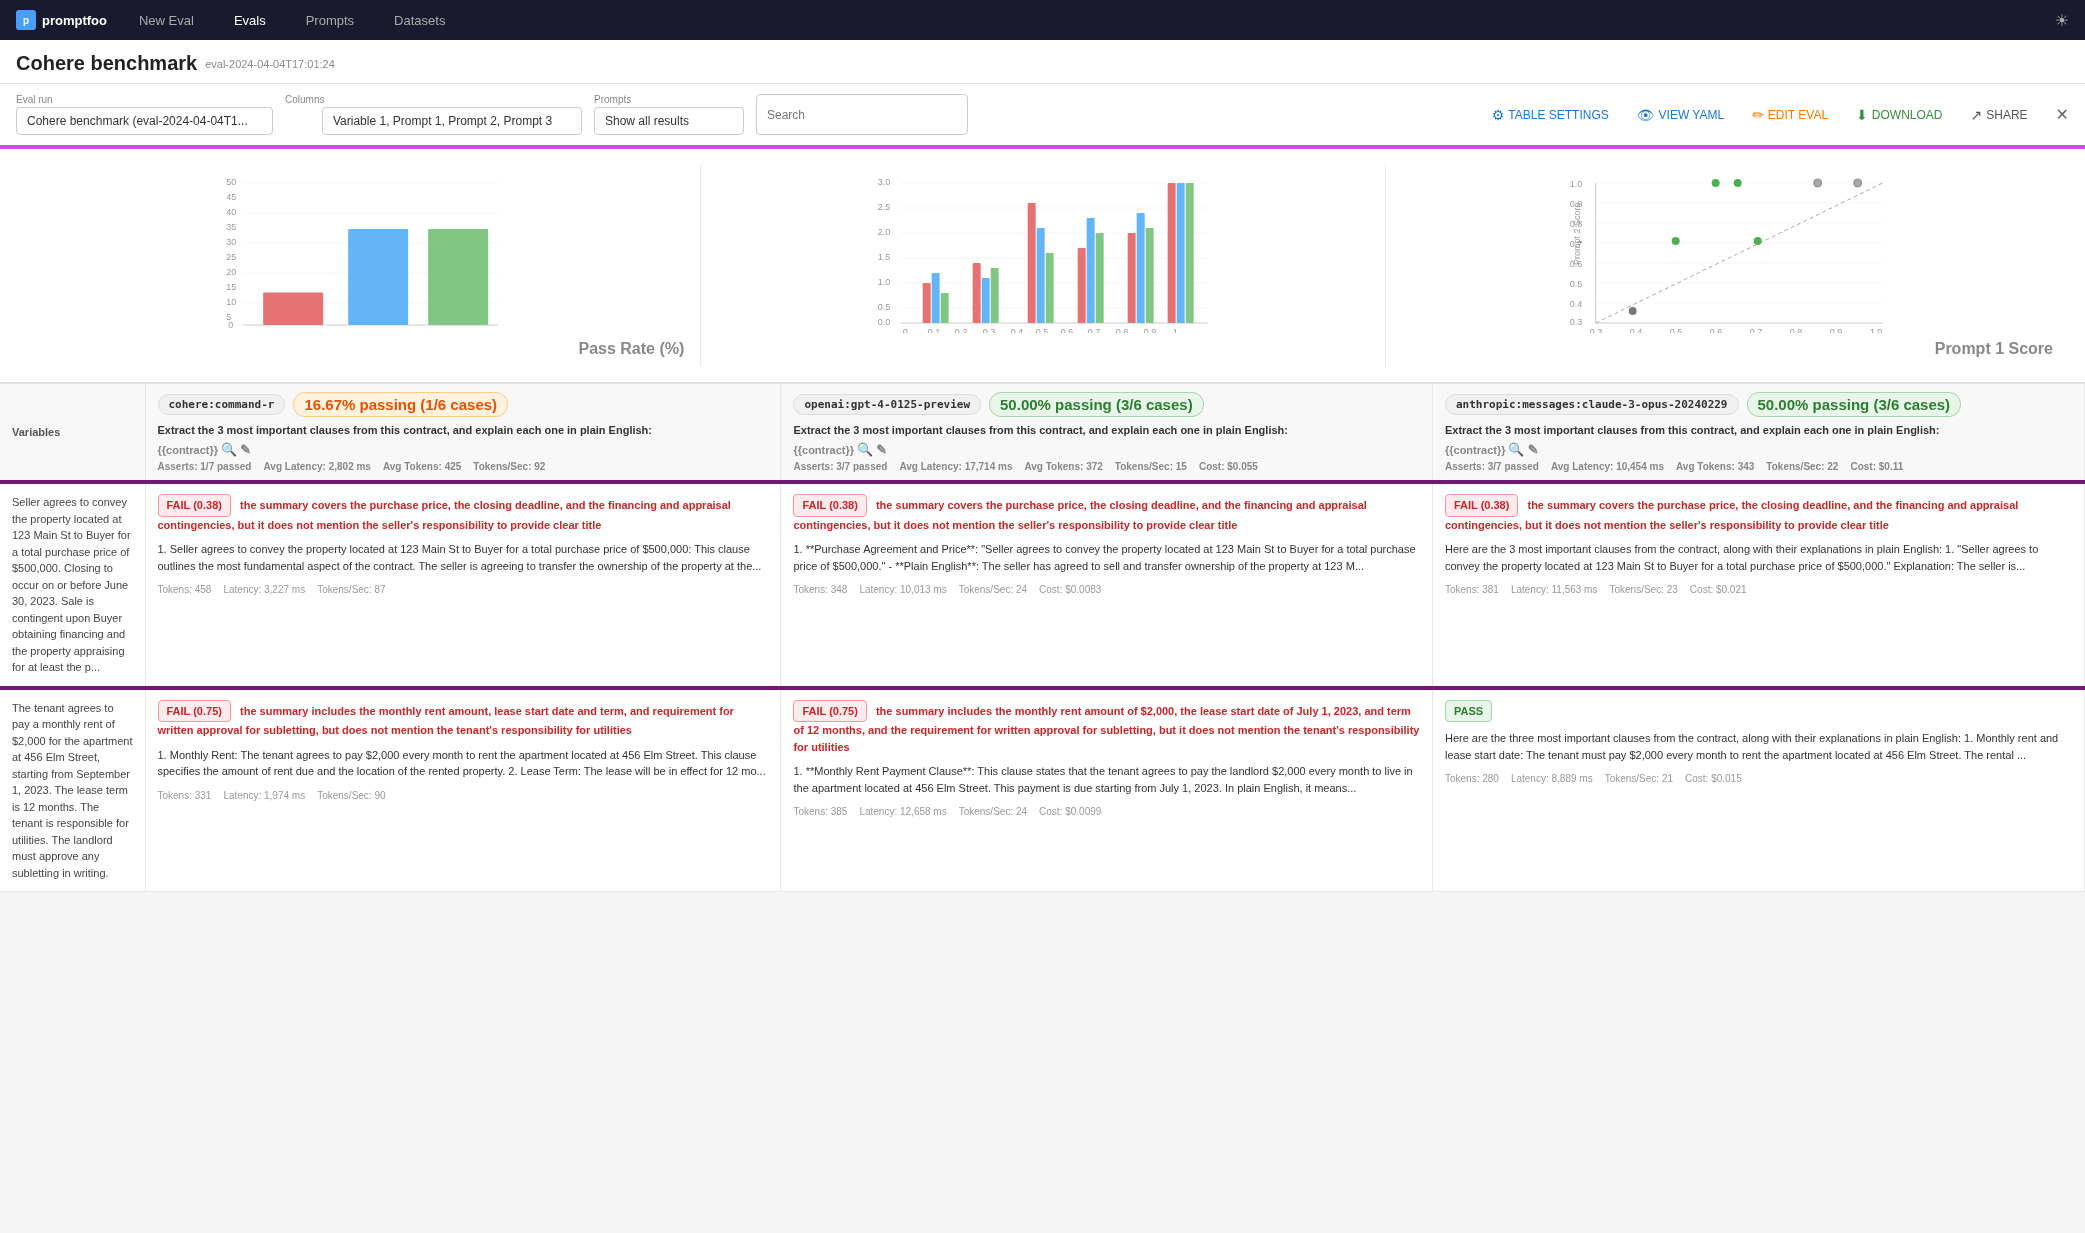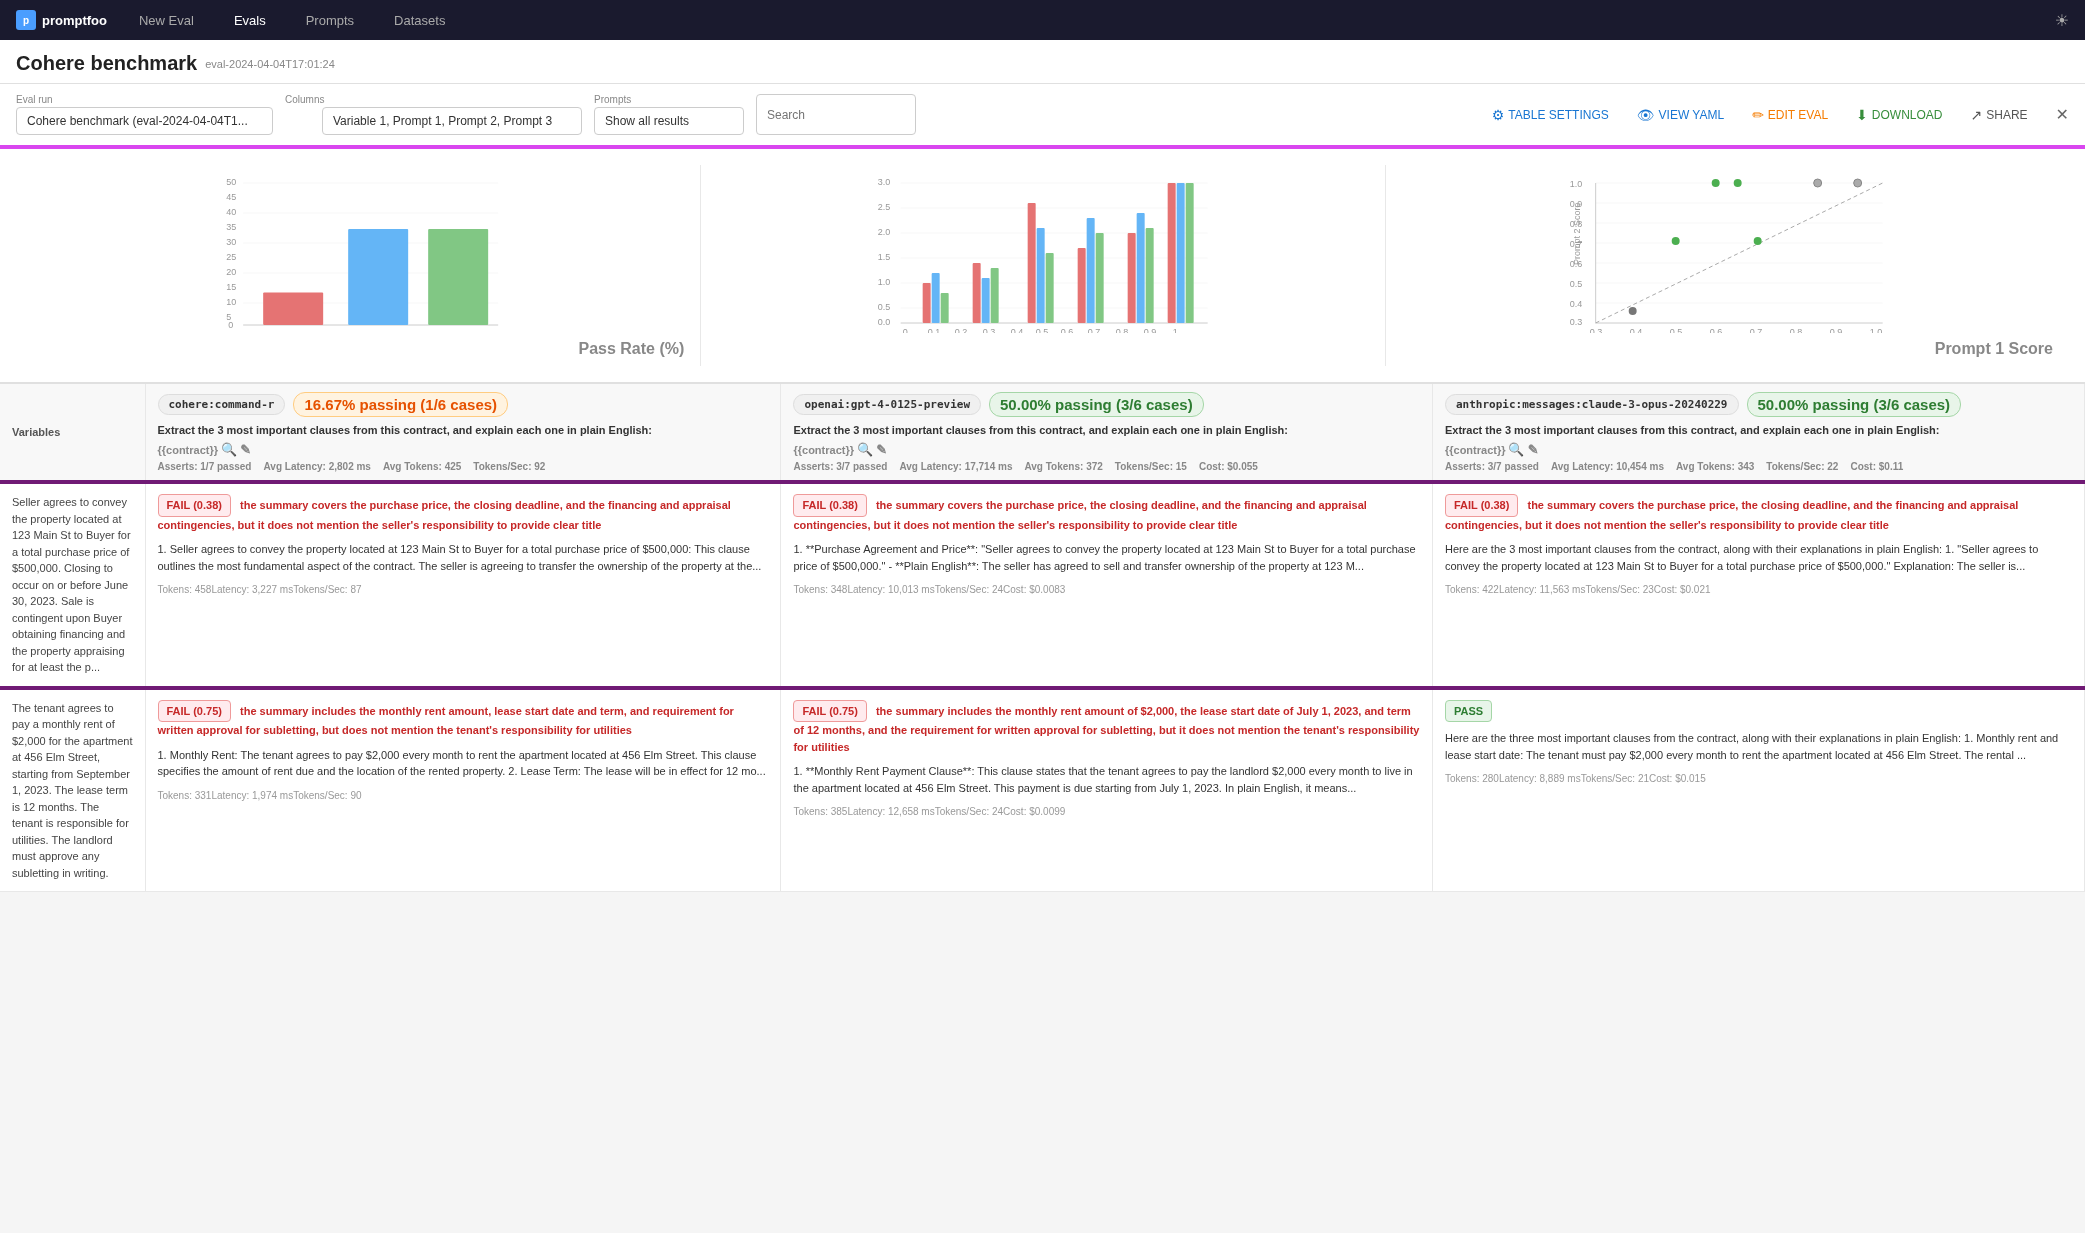--- a/index.html
+++ b/index.html
@@ -27,21 +27,21 @@
       display: flex; gap: 12px; padding: 10px 16px;
       background: #fff; border-bottom: 4px solid #d946ef;
     }
     .toolbar-select {
       border: 1px solid #ccc; border-radius: 4px; padding: 6px 28px 6px 10px;
       font-size: 12px; background: #fff; cursor: pointer; appearance: none;
       min-width: 120px; color: #333;
     }
     .toolbar-search {
       border: 1px solid #ccc; border-radius: 4px; padding: 6px 10px;
-      font-size: 12px; width: 160px;
+      font-size: 12px; width: 212px;
     }
     .toolbar-actions { margin-left: auto; display: flex; gap: 12px; align-items: center; }
     .toolbar-btn {
       display: flex; align-items: center; gap: 4px; font-size: 12px;
       color: #555; cursor: pointer; padding: 4px 8px; border-radius: 4px;
       background: none; border: none;
     }
     .toolbar-btn .btn-icon { font-size: 14px; }
     .toolbar-btn.blue { color: #1976d2; }
     .toolbar-btn.green { color: #388e3c; }
@@ -79,21 +79,21 @@
     .prompt-action-icon { cursor: pointer; font-size: 13px; }
     .asserts-row { font-size: 10px; color: #888; margin-top: 4px; display: flex; gap: 12px; flex-wrap: wrap; }
     .asserts-row span { white-space: nowrap; }
 
     
     .output-cell { font-size: 11px; line-height: 1.5; }
     .fail-badge { display: inline-flex; align-items: center; background: #ffebee; color: #c62828; border: 1px solid #ef9a9a; border-radius: 4px; padding: 2px 8px; font-size: 11px; font-weight: 700; margin-right: 6px; white-space: nowrap; }
     .pass-text-badge { display: inline-flex; align-items: center; background: #e8f5e9; color: #2e7d32; border: 1px solid #a5d6a7; border-radius: 4px; padding: 2px 8px; font-size: 11px; font-weight: 700; margin-right: 6px; }
     .fail-description { display: inline; color: #c62828; font-weight: 600; }
     .output-content { margin-top: 8px; color: #333; font-size: 11px; line-height: 1.5; }
-    .output-meta { margin-top: 8px; font-size: 10px; color: #999; display: flex; gap: 0; flex-wrap: wrap; text-align: right; }
+    .output-meta { margin-top: 8px; font-size: 10px; color: #999; display: flex; gap: 12px; flex-wrap: wrap; text-align: right; }
     .variable-cell { font-size: 11px; color: #444; line-height: 1.5; }
 
     
     .axis-label { font-size: 9px; fill: #999; }
 
     
     tr.data-row td { border-top: 4px solid #701a75; }
 
     .toolbar-group-wrapper { display: flex; flex-direction: column; }
     .field-label { font-size: 10px; color: #888; margin-bottom: 2px; }
@@ -416,21 +416,21 @@
         <td class="col-output output-cell">
           <div>
             <span class="fail-badge">FAIL (0.38)</span>
             <span class="fail-description">the summary covers the purchase price, the closing deadline, and the financing and appraisal contingencies, but it does not mention the seller's responsibility to provide clear title</span>
           </div>
           <div class="output-content">Here are the 3 most important clauses from the contract, along with their explanations in plain English:
 
 1. "Seller agrees to convey the property located at 123 Main St to Buyer for a total purchase price of $500,000."
    Explanation: The seller is...</div>
           <div class="output-meta">
-            <span>Tokens: <span>422</span></span>
+            <span>Tokens: <span>381</span></span>
             <span>Latency: <span>11,563 ms</span></span>
             <span>Tokens/Sec: <span>23</span></span>
             <span>Cost: <span>$0.021</span></span>
           </div>
         </td>
       </tr>
 
       <tr class="data-row">
         <td class="col-variables variable-cell">The tenant agrees to pay a monthly rent of $2,000 for the apartment at 456 Elm Street, starting from September 1, 2023. The lease term is 12 months. The tenant is responsible for utilities. The landlord must approve any subletting in writing.</td>
         <td class="col-output output-cell">

